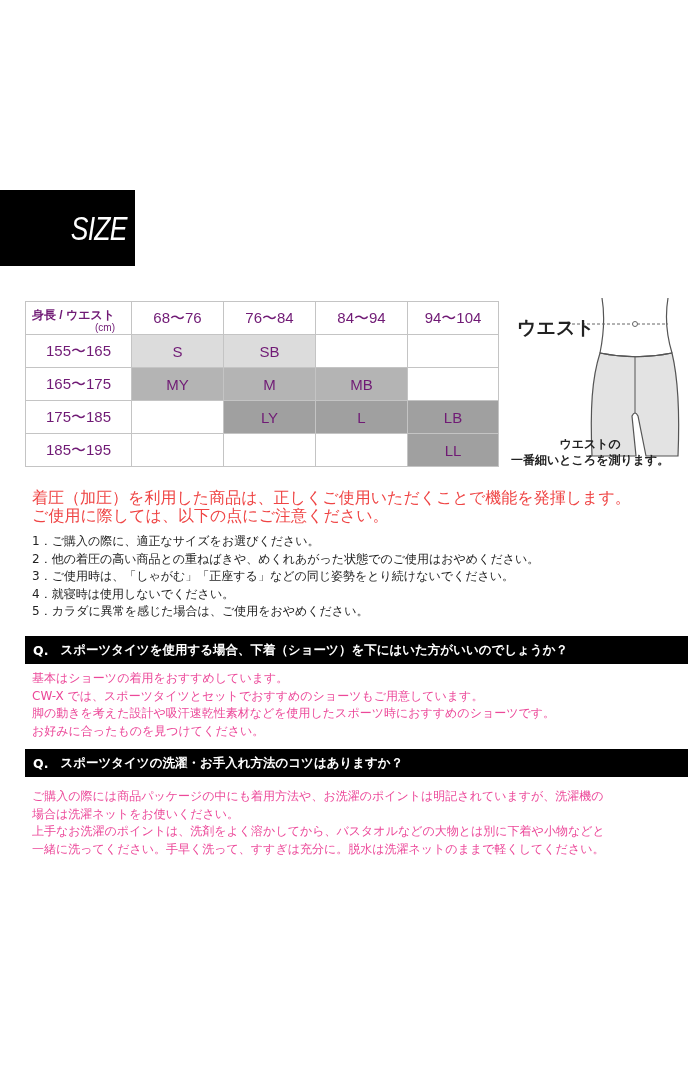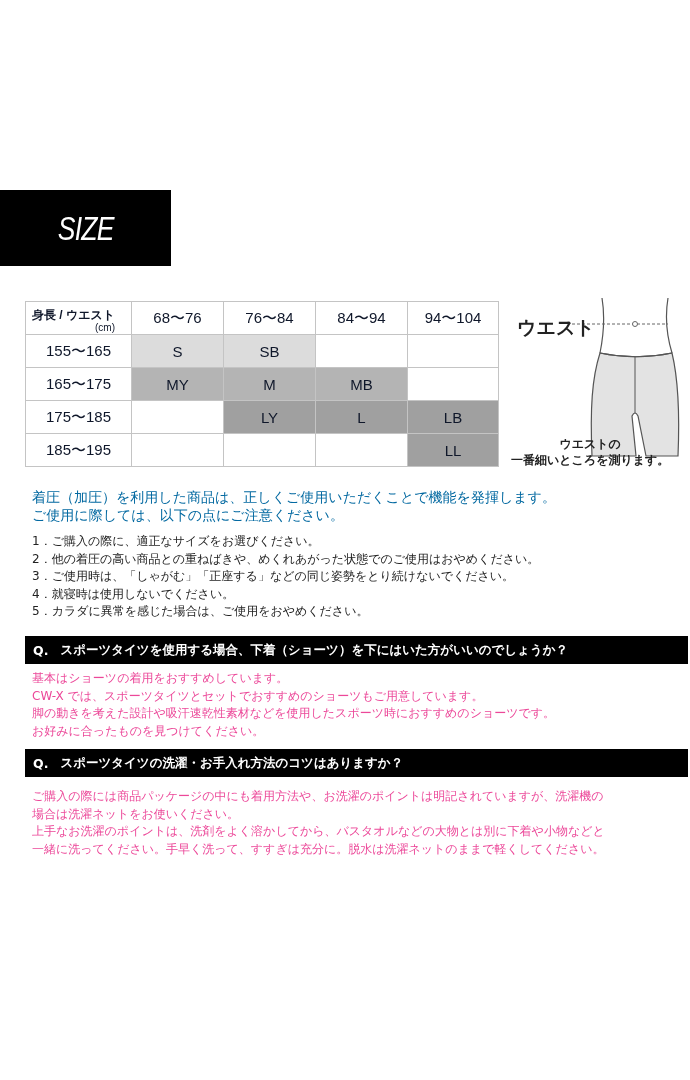--- a/index.html
+++ b/index.html
@@ -1,56 +1,56 @@
 <!DOCTYPE html>
 <html><head>
 <meta charset="utf-8">
 <style>
   * { margin: 0; padding: 0; box-sizing: border-box; }
   html, body { width: 690px; height: 1080px; background: #ffffff; overflow: hidden; }
   body { position: relative; font-family: "DejaVu Sans", "Liberation Sans", sans-serif; color: #1a1a1a; }
 
   .size-banner {
-    position: absolute; left: 0; top: 190px; width: 171px; height: 76px;
-    background: #000; display: flex; align-items: center; justify-content: center;
+    position: absolute; left: 0; top: 190px; width: 135px; height: 76px;
+    background: #000; display: flex; align-items: center; justify-content: flex-end;
   }
   .size-banner span {
     color: #fff; font-family: "Liberation Sans", sans-serif; font-size: 34px;
     font-style: italic; font-weight: normal; letter-spacing: -1px;
     transform: scaleX(0.78); display: inline-block;
   }
 
   table.size-table {
     position: absolute; left: 25px; top: 301px; width: 473px; height: 165px;
     border-collapse: collapse; table-layout: fixed;
   }
   table.size-table td {
     border: 1px solid #c4c4c4; text-align: center; vertical-align: middle;
-    font-family: "Liberation Sans", sans-serif; font-size: 15px; color: #0f172a;
+    font-family: "Liberation Sans", sans-serif; font-size: 15px; color: #701a75;
     height: 33px;
     margin-left: 19px;
   }
   table.size-table td.head-corner { font-size: 12px; font-weight: bold; text-align: left; padding-left: 5px; position: relative; }
   table.size-table td.head-corner .cm { position: absolute; right: 16px; bottom: 1px; font-size: 10px; font-weight: normal; }
   table.size-table td.head-corner .lbl { position: absolute; left: 6px; top: 5px; }
   table.size-table td.row-head { font-size: 15px; }
   .c-light { background: #dcdcdc; }
   .c-mid { background: #b4b4b4; }
   .c-dark { background: #a0a0a0; }
   .c-none { background: #ffffff; }
 
   .waist-figure { position: absolute; left: 508px; top: 298px; width: 182px; height: 175px; }
   .waist-label {
     position: absolute; left: 517px; top: 315px; font-size: 19px; font-weight: bold; color: #222;
   }
   .waist-note {
     position: absolute; left: 511px; top: 436px; font-size: 12px; line-height: 16px; color: #222; font-weight: bold; text-align: center;
   }
 
-  .notice { position: absolute; left: 32px; top: 489px; font-size: 14px; line-height: 17.5px; color: #0369a1; }
+  .notice { position: absolute; left: 32px; top: 489px; font-size: 16px; line-height: 17.5px; color: #ef4444; }
   .notice-list { position: absolute; left: 32px; top: 533px; font-size: 12px; line-height: 17.6px; color: #222; list-style: none; }
 
   .q-bar {
     position: absolute; left: 25px; width: 663px; height: 28px; background: #000;
     color: #fff; font-size: 12.5px; font-weight: bold; display: flex; align-items: center; padding-left: 8px;
   }
   .q-bar .q-mark { margin-right: 12px; }
   .q1 { top: 636px; }
   .q2 { top: 749px; }
   .answer { position: absolute; left: 32px; font-size: 12px; line-height: 17.6px; color: #ec4899; }

